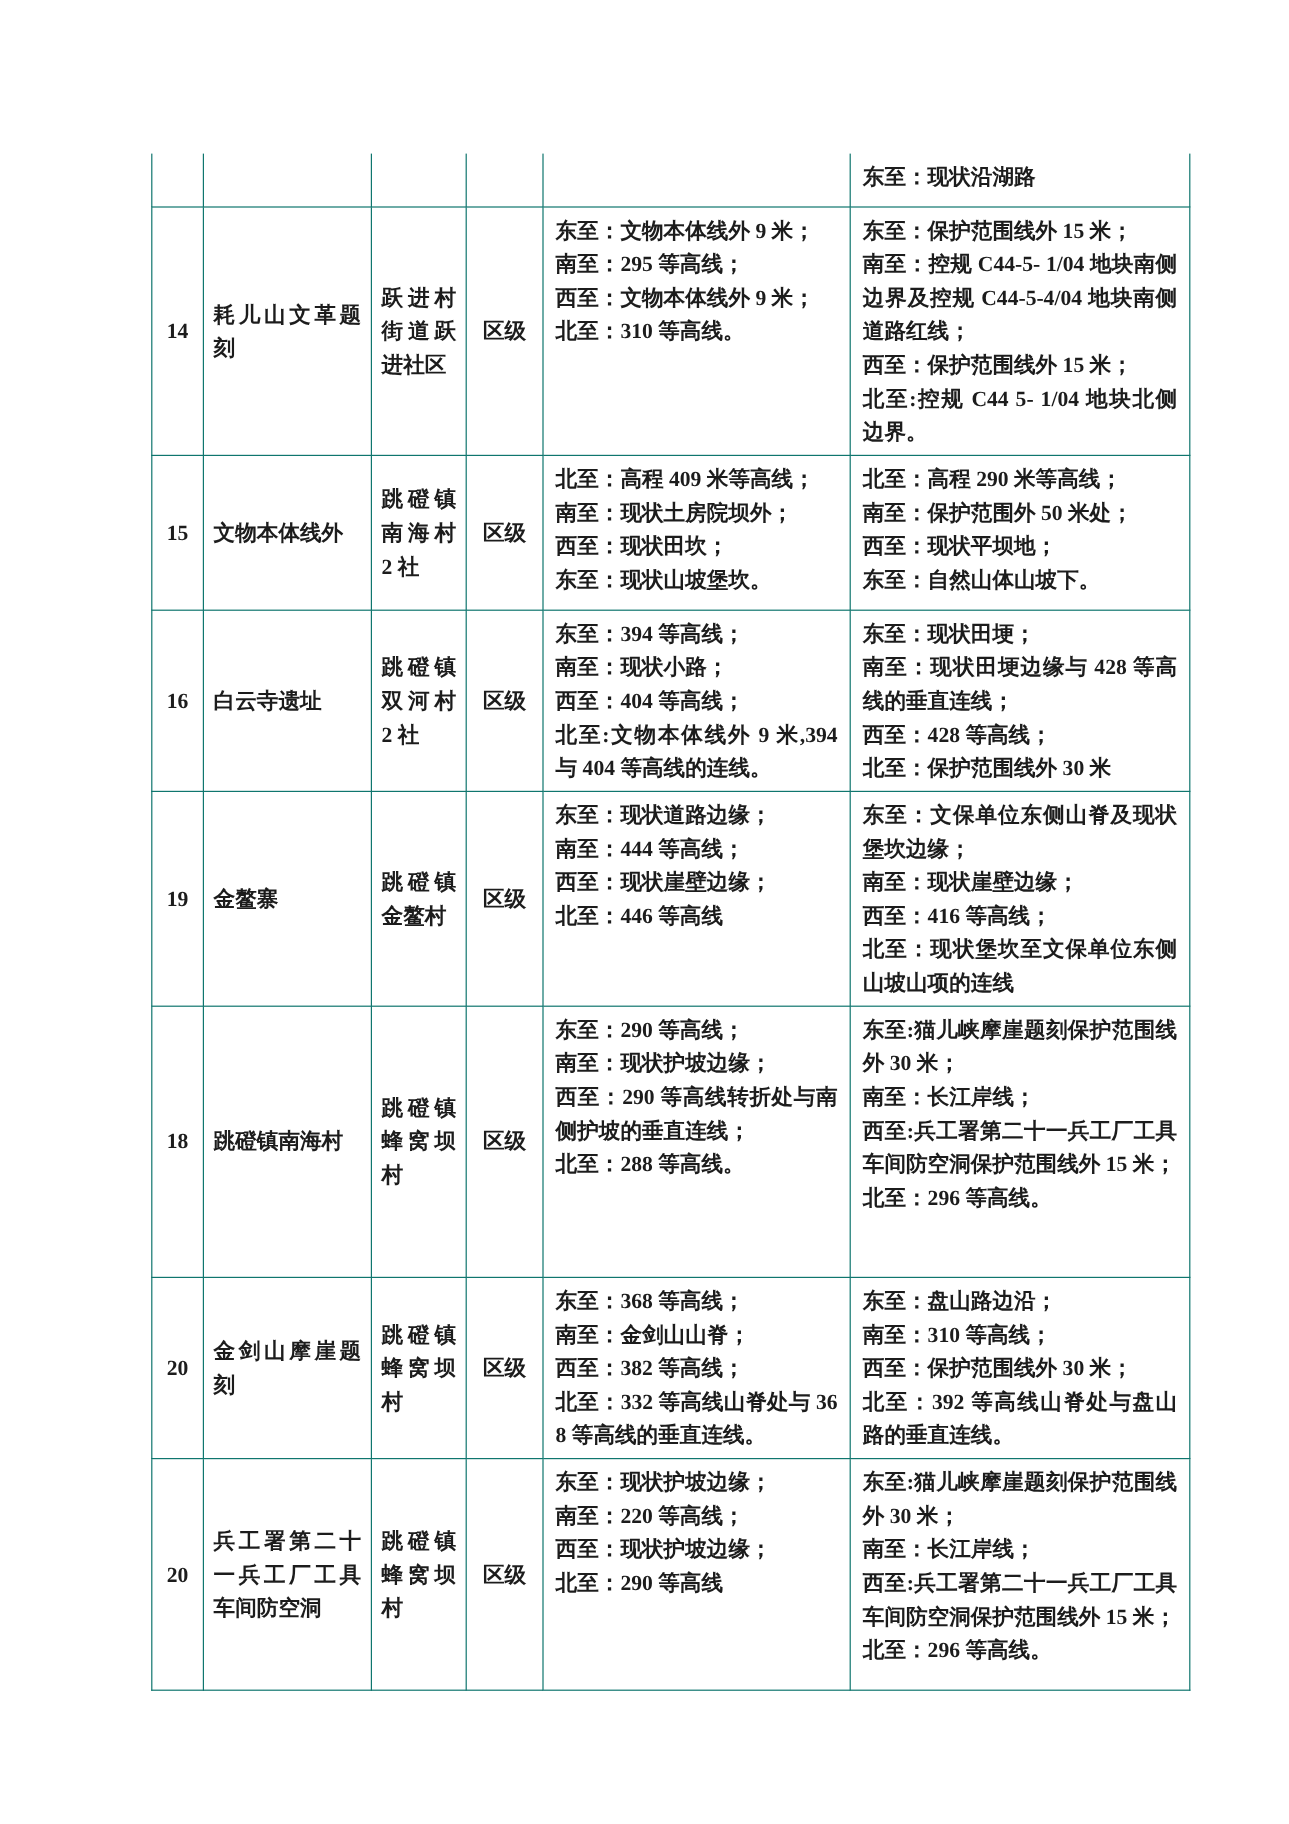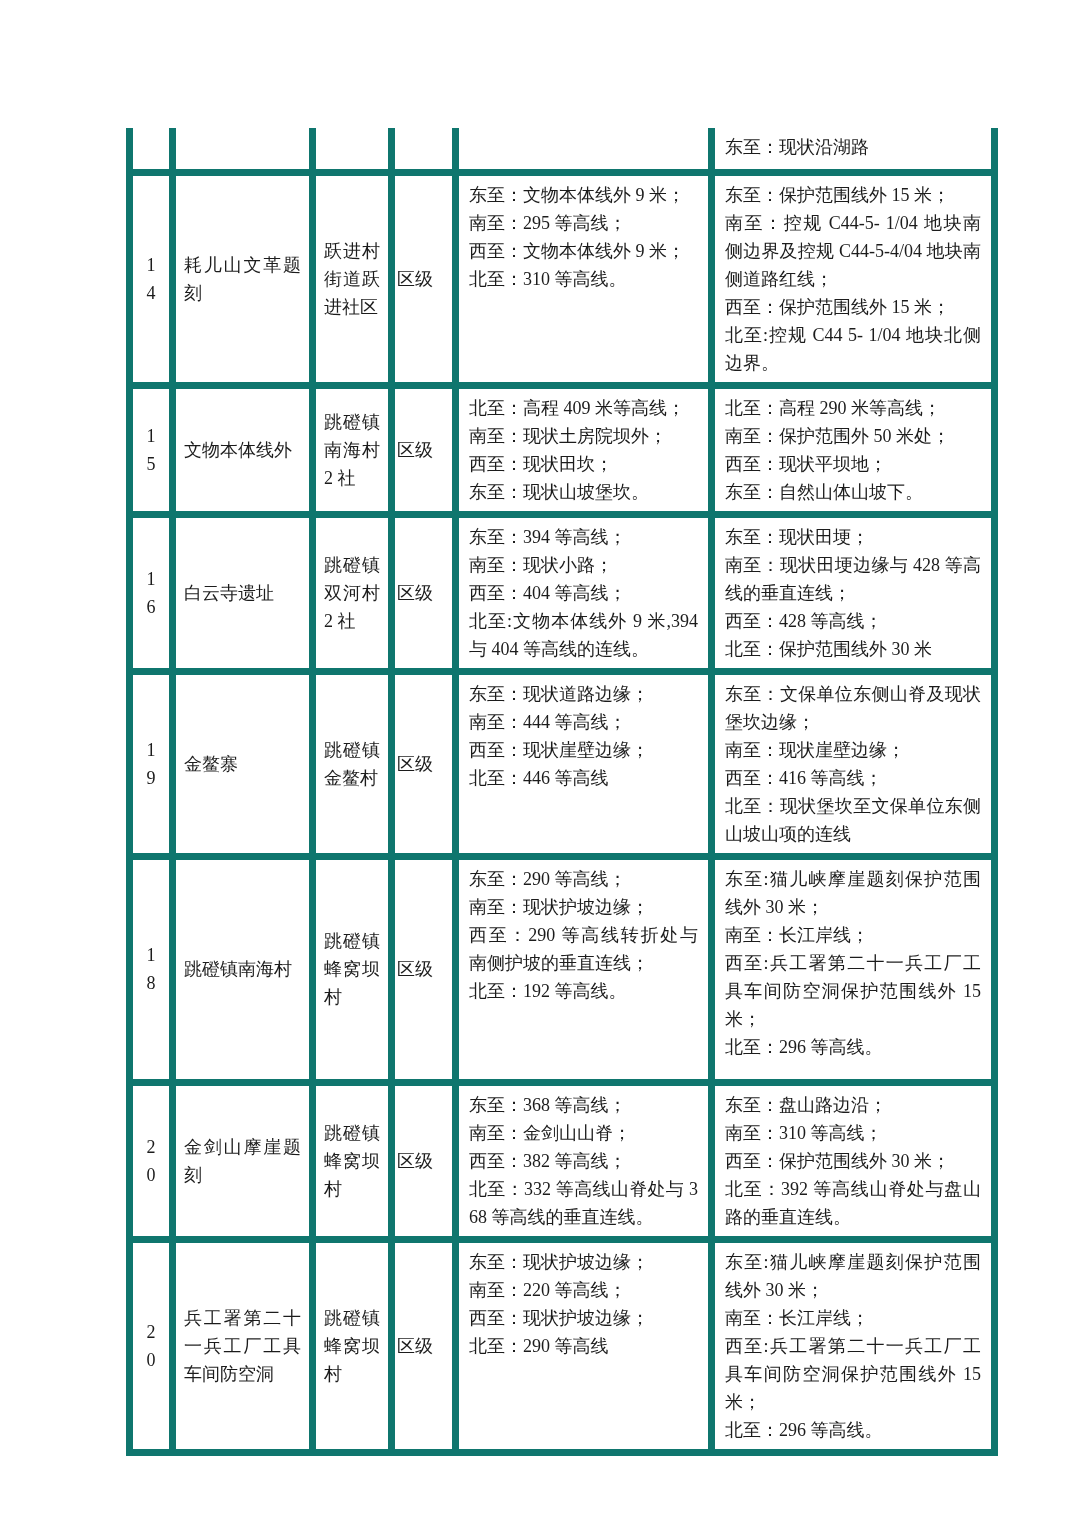--- a/index.html
+++ b/index.html
@@ -8,23 +8,24 @@
     background:#ffffff;
     font-family:"Liberation Serif","DejaVu Serif",serif;
     color:#1c1c1c;
     position:relative;
   }
   .sheet{position:absolute;left:126px;top:128px;}
   table.grid{
     border-collapse:collapse;
     table-layout:fixed;
     width:865px;
+    font-weight:bold;
   }
   table.grid td{
-    border:7px solid #0f766e;
+    border:1px solid #0f766e;
     font-size:18px;
     line-height:28px;
     overflow:hidden;
     word-break:break-all;
   }
   tr.cont td{border-top:none;}
   
   tr.h44 {height:44px;}
   tr.h196{height:196px;}
   tr.h129{height:129px;}
@@ -38,20 +39,21 @@
     text-align:center;
     vertical-align:middle;
     padding:0 12px;
   }
   td.c-name, td.c-loc{
     vertical-align:middle;
     padding:2px 8px;
     text-align:justify;
   }
   td.c-level{
+    text-align:center;
     vertical-align:middle;
     padding:16px 2px;
   }
   td.c-prot, td.c-ctrl{
     vertical-align:top;
     padding:5px 10px;
     white-space:pre-line;
     text-align:justify;
   }
 </style>
@@ -140,21 +142,21 @@
     </tr>
 
     <tr class="h226">
       <td class="c-num">18</td>
       <td class="c-name">跳磴镇南海村</td>
       <td class="c-loc">跳磴镇蜂窝坝村</td>
       <td class="c-level">区级</td>
       <td class="c-prot">东至：290 等高线；
 南至：现状护坡边缘；
 西至：290 等高线转折处与南侧护坡的垂直连线；
-北至：192 等高线。</td>
+北至：288 等高线。</td>
       <td class="c-ctrl">东至:猫儿峡摩崖题刻保护范围线外 30 米；
 南至：长江岸线；
 西至:兵工署第二十一兵工厂工具车间防空洞保护范围线外 15 米；
 北至：296 等高线。</td>
     </tr>
 
     <tr class="h146">
       <td class="c-num">20</td>
       <td class="c-name">金剑山摩崖题刻</td>
       <td class="c-loc">跳磴镇蜂窝坝村</td>

